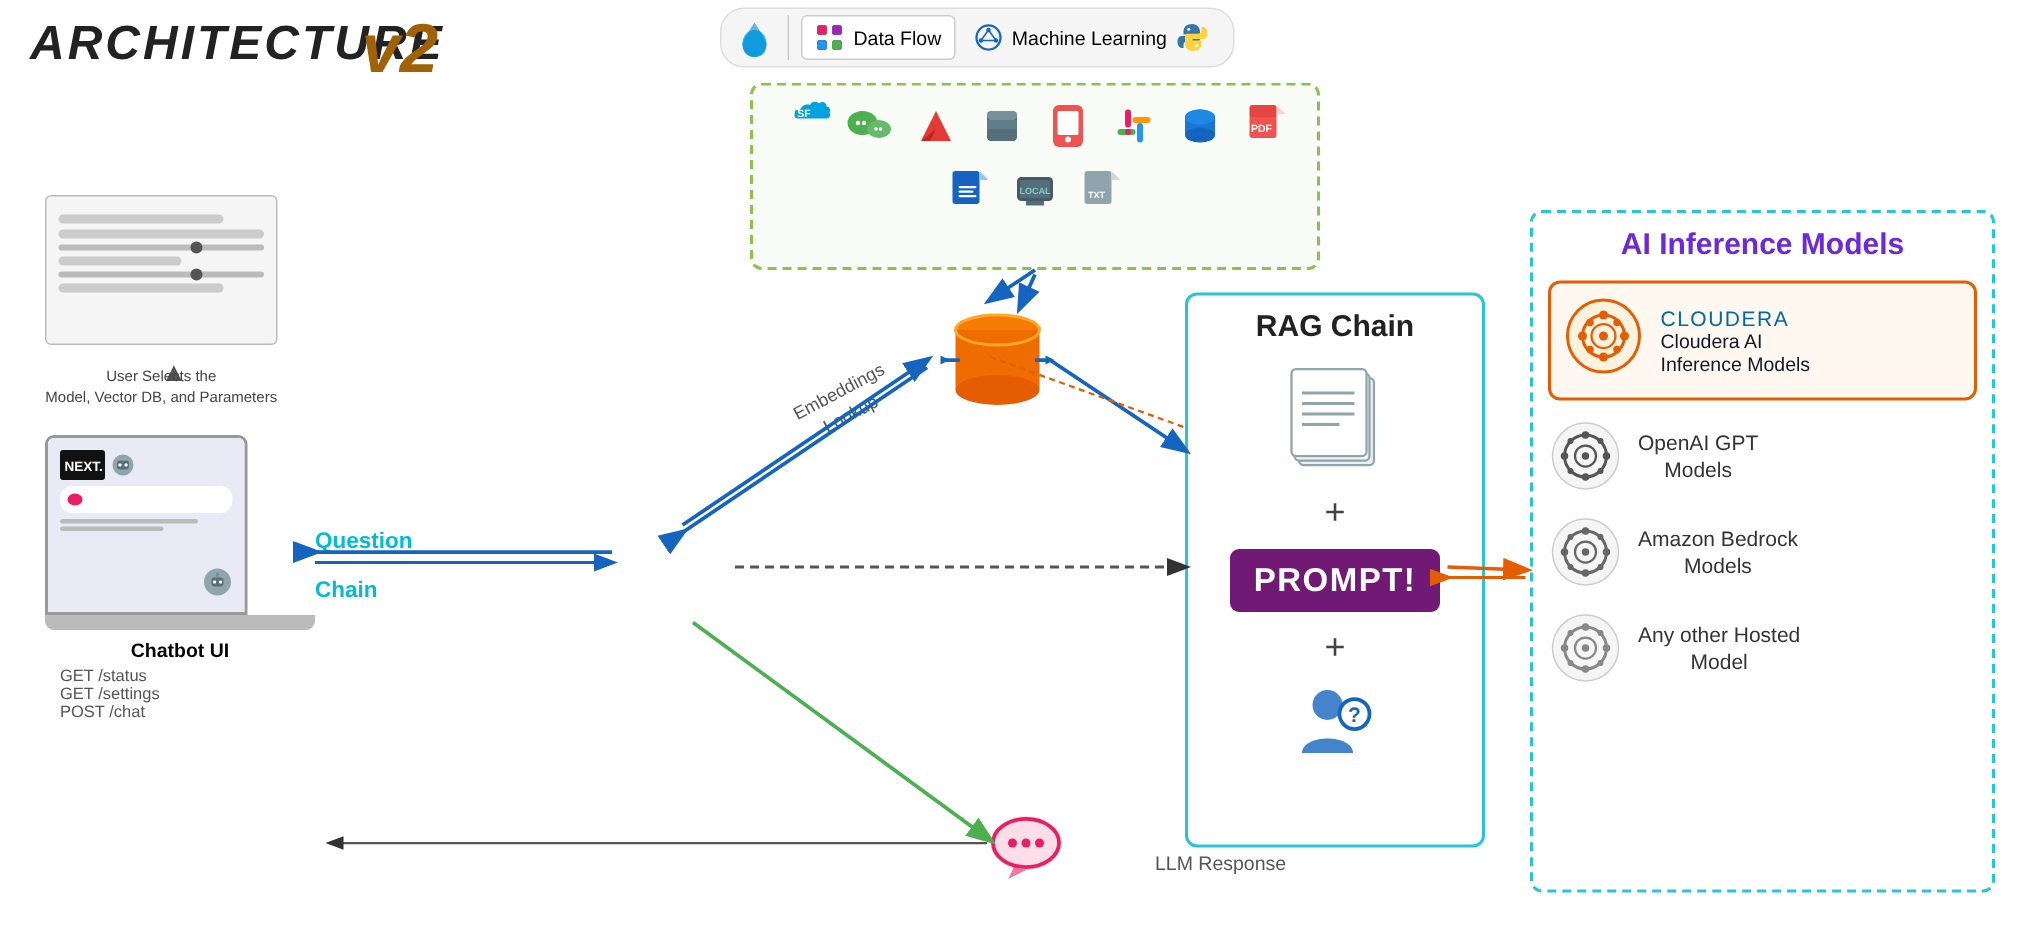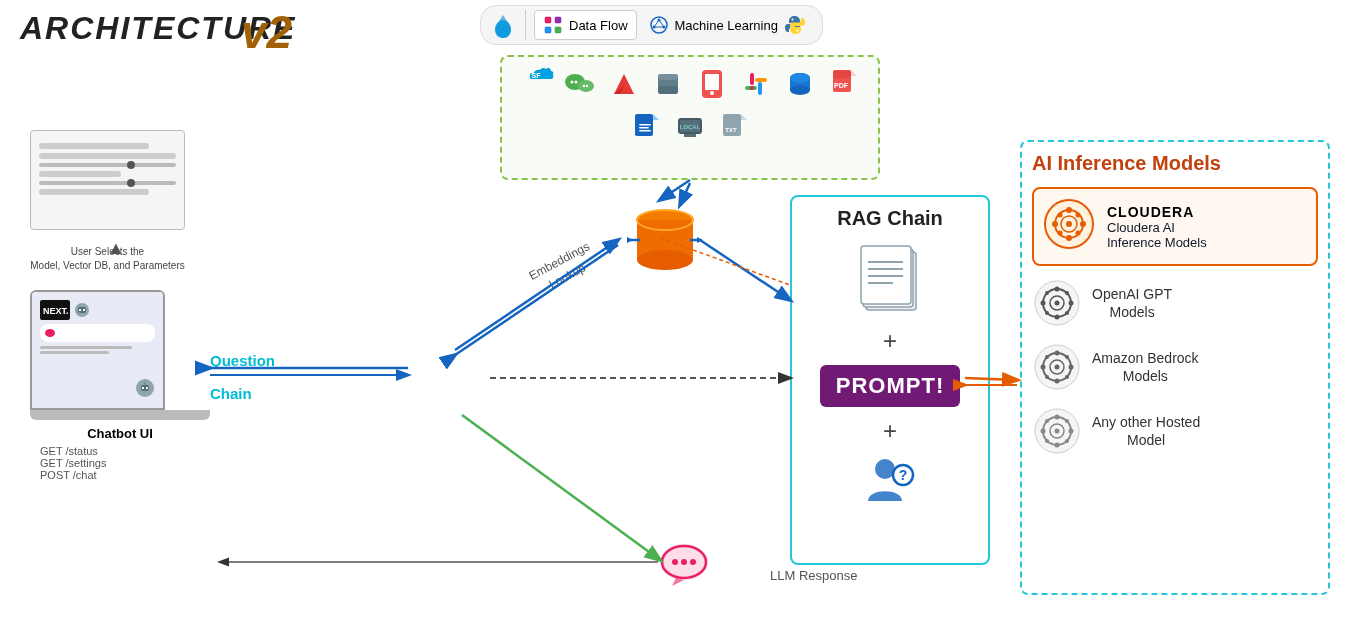--- a/index.html
+++ b/index.html
@@ -251,37 +251,38 @@
       left: 1020px;
       width: 310px;
       height: 455px;
       border: 2px dashed #26c6da;
       border-radius: 8px;
       padding: 10px;
     }
     .ai-panel-title {
       font-size: 20px;
       font-weight: bold;
-      color: #c2410c;
+      color: #6d28d9;
+      text-align: center;
       margin-bottom: 12px;
     }
     .cloudera-card {
       border: 2px solid #e65c00;
       border-radius: 8px;
       padding: 8px;
       display: flex;
       align-items: center;
       gap: 10px;
       background: #fff8f0;
       margin-bottom: 12px;
     }
     .cloudera-logo-text {
       font-size: 14px;
-      font-weight: 700;
-      color: #000000;
+      font-weight: 400;
+      color: #0369a1;
       letter-spacing: 1px;
     }
     .cloudera-sub {
       font-size: 13px;
       color: #0f172a;
     }
     .model-row {
       display: flex;
       align-items: center;
       gap: 10px;

